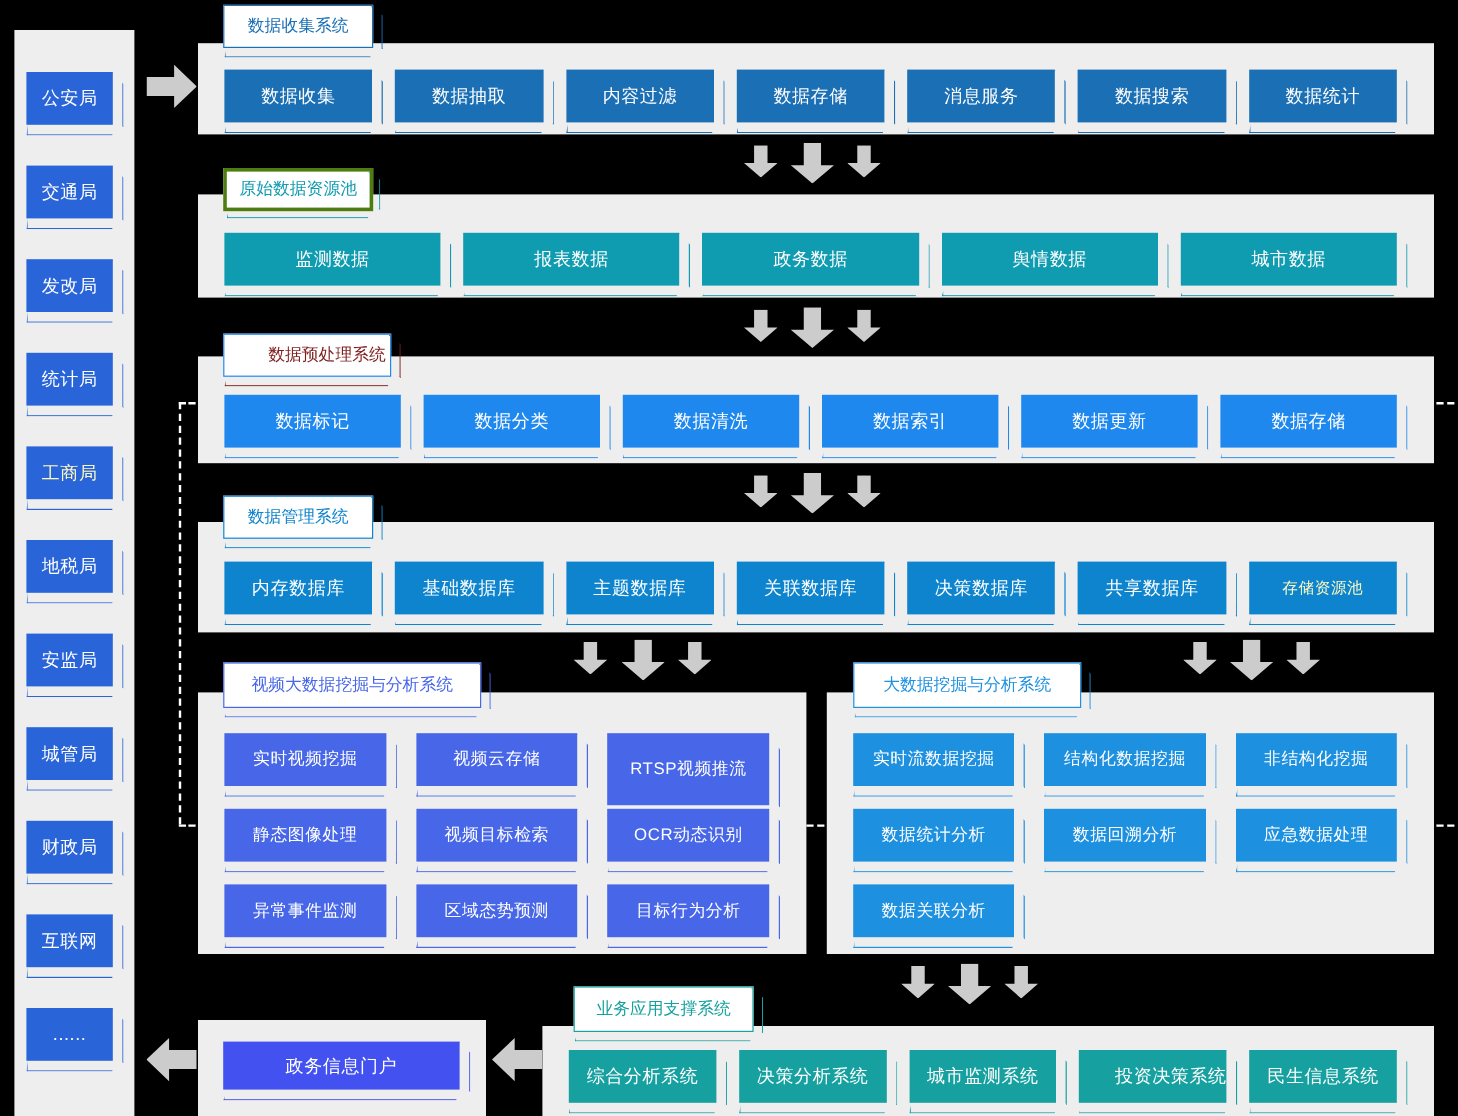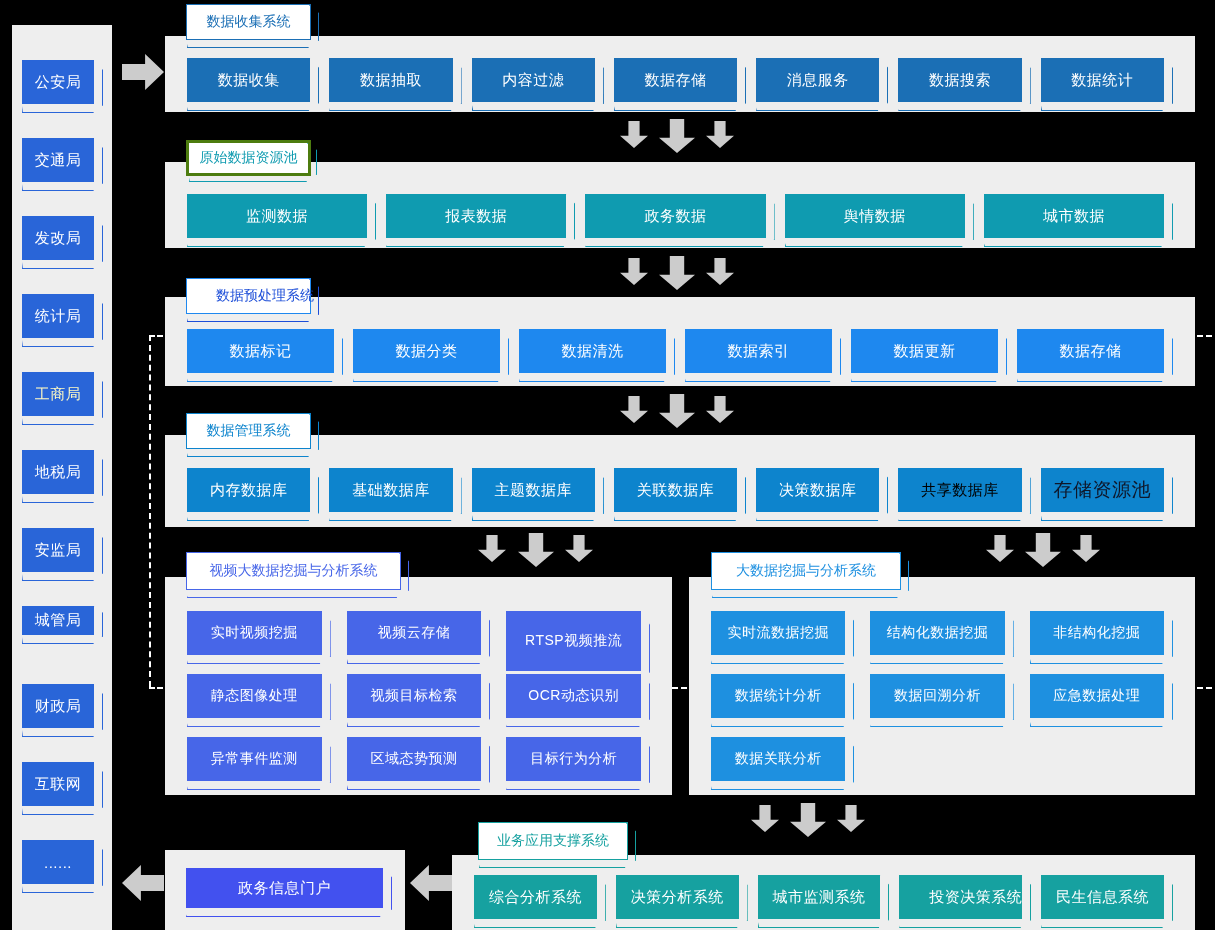--- a/index.html
+++ b/index.html
@@ -69,21 +69,21 @@
     </div>
     <div class="box" style="left: 22px; top: 372px; width: 72px; height: 44px; background: rgb(41, 101, 216); color: rgb(41, 101, 216);">
       <span style="color: #fef9c3; font-size: 15px; position: relative; z-index: 2;">工商局</span>
     </div>
     <div class="box" style="left: 22px; top: 450px; width: 72px; height: 44px; background: rgb(41, 101, 216); color: rgb(41, 101, 216);">
       <span style="color: rgb(255, 255, 255); font-size: 15px; position: relative; z-index: 2;">地税局</span>
     </div>
     <div class="box" style="left: 22px; top: 528px; width: 72px; height: 44px; background: rgb(41, 101, 216); color: rgb(41, 101, 216);">
       <span style="color: rgb(255, 255, 255); font-size: 15px; position: relative; z-index: 2;">安监局</span>
     </div>
-    <div class="box" style="left: 22px; top: 606px; width: 72px; height: 29px; background: rgb(41, 101, 216); color: rgb(41, 101, 216);">
+    <div class="box" style="left: 22px; top: 606px; width: 72px; height: 44px; background: rgb(41, 101, 216); color: rgb(41, 101, 216);">
       <span style="color: rgb(255, 255, 255); font-size: 15px; position: relative; z-index: 2;">城管局</span>
     </div>
     <div class="box" style="left: 22px; top: 684px; width: 72px; height: 44px; background: rgb(41, 101, 216); color: rgb(41, 101, 216);">
       <span style="color: rgb(255, 255, 255); font-size: 15px; position: relative; z-index: 2;">财政局</span>
     </div>
     <div class="box" style="left: 22px; top: 762px; width: 72px; height: 44px; background: rgb(41, 101, 216); color: rgb(41, 101, 216);">
       <span style="color: rgb(255, 255, 255); font-size: 15px; position: relative; z-index: 2;">互联网</span>
     </div>
     <div class="box" style="left: 22px; top: 840px; width: 72px; height: 44px; background: rgb(41, 101, 216); color: rgb(41, 101, 216);">
       <span style="color: rgb(255, 255, 255); font-size: 15px; position: relative; z-index: 2;">......</span>
@@ -154,21 +154,21 @@
     <div class="box" style="left: 983.8px; top: 194px; width: 180.2px; height: 44px; background: rgb(15, 155, 176); color: rgb(15, 155, 176);">
       <span style="color: rgb(255, 255, 255); font-size: 15px; position: relative; z-index: 2;">城市数据</span>
     </div>
   </div>
 
 <div class="arw down" style="left:620px;top:258px;width:28px;height:27px;"></div>
 <div class="arw down" style="left:659px;top:256px;width:36px;height:34px;"></div>
 <div class="arw down" style="left:706px;top:258px;width:28px;height:27px;"></div>
 
 <div class="panel" style="left:165px;top:297px;width:1030px;height:89px;"></div>
-<div class="tab" style="left:186px;top:278px;width:125px;height:36px;color:#1d4ed8;border:1px solid #1e88ef;padding-left:33px;">
+<div class="tab" style="left:186px;top:278px;width:140px;height:36px;color:#7f1d1d;border:1px solid #1e88ef;padding-left:33px;">
   <span>数据预处理系统</span>
 </div>
 <div id="row-preprocess">
     <div class="box" style="left: 187px; top: 329px; width: 147px; height: 44px; background: rgb(30, 136, 239); color: rgb(30, 136, 239);">
       <span style="color: rgb(255, 255, 255); font-size: 15px; position: relative; z-index: 2;">数据标记</span>
     </div>
     <div class="box" style="left: 353px; top: 329px; width: 147px; height: 44px; background: rgb(30, 136, 239); color: rgb(30, 136, 239);">
       <span style="color: rgb(255, 255, 255); font-size: 15px; position: relative; z-index: 2;">数据分类</span>
     </div>
     <div class="box" style="left: 519px; top: 329px; width: 147px; height: 44px; background: rgb(30, 136, 239); color: rgb(30, 136, 239);">
@@ -203,24 +203,24 @@
     <div class="box" style="left: 471.571px; top: 468px; width: 123.286px; height: 44px; background: rgb(13, 132, 205); color: rgb(13, 132, 205);">
       <span style="color: rgb(255, 255, 255); font-size: 15px; position: relative; z-index: 2;">主题数据库</span>
     </div>
     <div class="box" style="left: 613.857px; top: 468px; width: 123.286px; height: 44px; background: rgb(13, 132, 205); color: rgb(13, 132, 205);">
       <span style="color: rgb(255, 255, 255); font-size: 15px; position: relative; z-index: 2;">关联数据库</span>
     </div>
     <div class="box" style="left: 756.143px; top: 468px; width: 123.286px; height: 44px; background: rgb(13, 132, 205); color: rgb(13, 132, 205);">
       <span style="color: rgb(255, 255, 255); font-size: 15px; position: relative; z-index: 2;">决策数据库</span>
     </div>
     <div class="box" style="left: 898.429px; top: 468px; width: 123.286px; height: 44px; background: rgb(13, 132, 205); color: rgb(13, 132, 205);">
-      <span style="color: #000000; font-size: 15px; position: relative; z-index: 2;">共享数据库</span>
+      <span style="color: #ffffff; font-size: 15px; position: relative; z-index: 2;">共享数据库</span>
     </div>
     <div class="box" style="left: 1040.71px; top: 468px; width: 123.286px; height: 44px; background: rgb(13, 132, 205); color: rgb(13, 132, 205);">
-      <span style="color: #0f172a; font-size: 19px; position: relative; z-index: 2; text-align: right;">存储资源池</span>
+      <span style="color: #fef9c3; font-size: 13px; position: relative; z-index: 2; text-align: right;">存储资源池</span>
     </div>
   </div>
 
 <div class="arw down" style="left:478px;top:535px;width:28px;height:27px;"></div>
 <div class="arw down" style="left:518px;top:533px;width:36px;height:34px;"></div>
 <div class="arw down" style="left:565px;top:535px;width:28px;height:27px;"></div>
 
 <div class="arw down" style="left:986px;top:535px;width:28px;height:27px;"></div>
 <div class="arw down" style="left:1025px;top:533px;width:36px;height:34px;"></div>
 <div class="arw down" style="left:1072px;top:535px;width:28px;height:27px;"></div>

